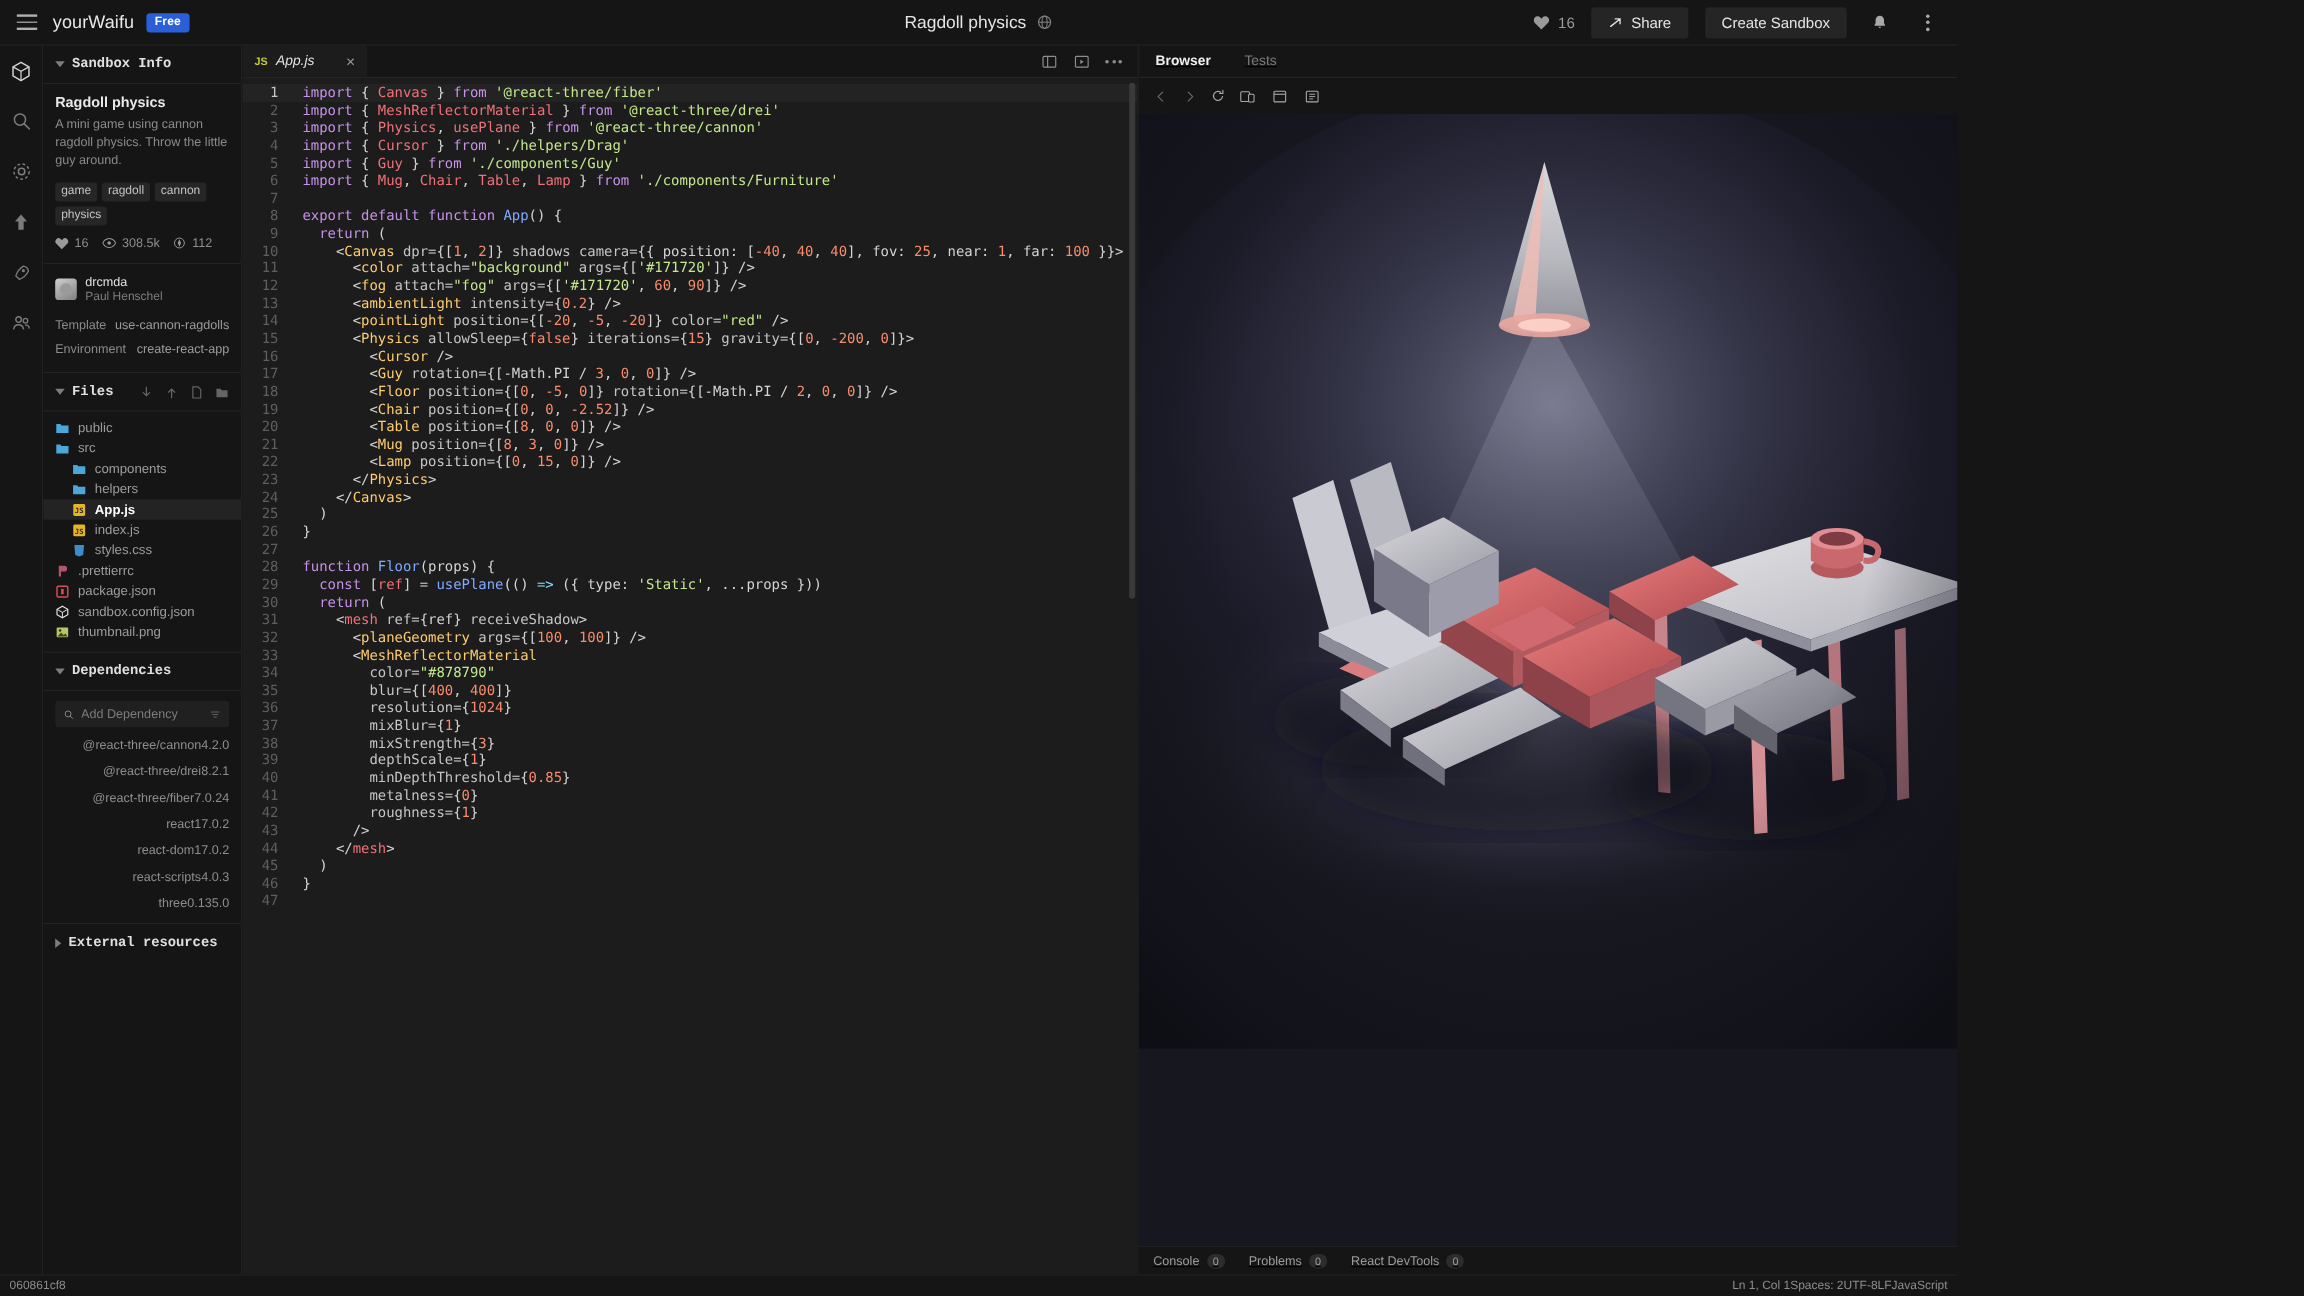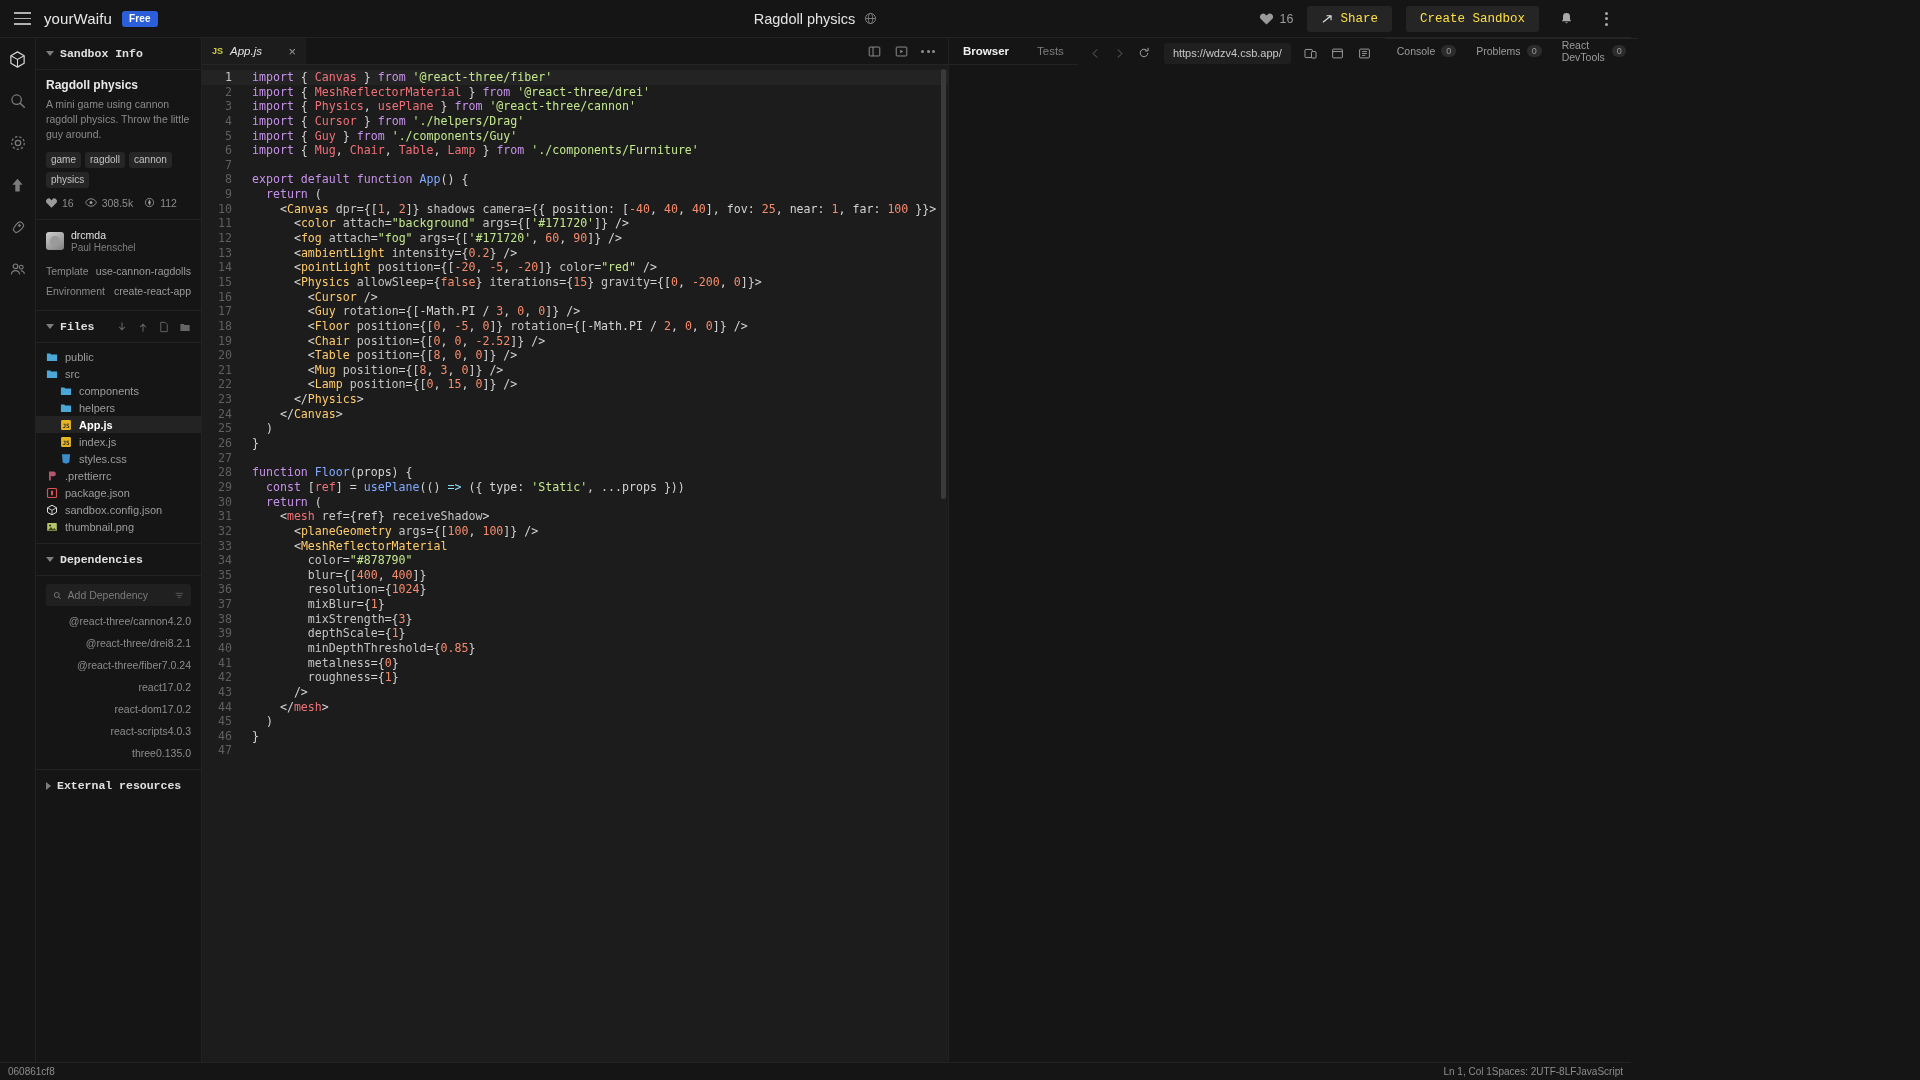--- a/index.html
+++ b/index.html
@@ -28,23 +28,23 @@
   .topbar-center {
     position: absolute; left: 0; right: 0; top: 0; bottom: 0;
     display: flex; align-items: center; justify-content: center; gap: 9px;
     pointer-events: none;
   }
   .sandbox-title { color: #e4e4e4; font-size: 14.5px; pointer-events: auto; }
   .globe-icon { width: 13px; height: 13px; opacity: .65; pointer-events: auto; }
   .topbar-right { margin-left: auto; display: flex; align-items: center; gap: 14px; padding-right: 12px; }
   .like-group { display: flex; align-items: center; gap: 7px; color: #9a9a9a; font-size: 12.5px; }
   .btn {
-    background: #252525; color: #fde047; font-size: 12.5px;
+    background: #252525; color: #e5e5e5; font-size: 12.5px;
     padding: 6px 14px; border-radius: 3px; border: none; cursor: pointer;
-    display: flex; align-items: center; gap: 7px; font-family: Liberation Mono, monospace;
+    display: flex; align-items: center; gap: 7px; font-family: Liberation Sans, sans-serif;
   }
   .icon-btn { width: 26px; height: 26px; display: flex; align-items: center; justify-content: center; cursor: pointer; opacity: .8; }
   .kebab { display:flex; flex-direction:column; gap:2.5px; align-items:center; }
   .kebab i { width:3px; height:3px; border-radius:50%; background:#cfcfcf; display:block; }
 
   
   .body { flex: 1; display: flex; min-height: 0; }
 
   
   .rail {
@@ -149,21 +149,21 @@
   .t  { color: #ffcb6b; }  
   .v  { color: #f07178; }  
   .a  { color: #c5c5c5; }  
   .n  { color: #f78c6c; }  
   .b  { color: #82aaff; }  
   .p  { color: #89ddff; }  
   .g  { color: #d4d4d4; }
   .scroll-v { position:absolute; right:2px; top:4px; width:5px; height:430px; background:#3a3a3a; border-radius:3px; }
 
   
-  .preview-col { width: 683px; flex: 0 0 683px; background: #151515; display: flex; flex-direction: row; border-left: 1px solid #222; }
+  .preview-col { width: 683px; flex: 0 0 683px; background: #151515; display: flex; flex-direction: column; border-left: 1px solid #222; text-decoration: underline; }
   .pv-tabs { height: 27px; flex: 0 0 27px; display: flex; align-items: center; gap: 0; border-bottom: 1px solid #242424; }
   .pv-tab { padding: 0 14px; height: 27px; display: flex; align-items: center; font-size: 11.5px; color: #7c7c7c; cursor: pointer; }
   .pv-tab.active { color: #f0f0f0; font-weight: bold; }
   .url-bar { height: 30px; flex: 0 0 30px; display: flex; align-items: center; gap: 4px; padding: 0 8px; }
   .nav-ic { width: 20px; height: 20px; display:flex; align-items:center; justify-content:center; opacity:.45; cursor:pointer; }
   .nav-ic.on { opacity: .8; }
   .url-field {
     flex: 1; background: #1f1f1f; border-radius: 3px; height: 21px;
     display: flex; align-items: center; padding: 0 9px; color: #c9c9c9; font-size: 11px;
     margin: 0 6px; cursor: text;
@@ -554,21 +554,20 @@
           <svg width="11" height="11" viewBox="0 0 16 16">
               <path d="M6 2.5 11.5 8 6 13.5" fill="none" stroke="#cfcfcf" stroke-width="1.4" stroke-linecap="round"></path>
             </svg>
         </div>
         <div class="nav-ic on">
           <svg width="12" height="12" viewBox="0 0 16 16">
             <path d="M13 8a5 5 0 1 1-1.6-3.7" fill="none" stroke="#cfcfcf" stroke-width="1.3"></path>
             <path d="M13.4 1.6v3.6h-3.6" fill="none" stroke="#cfcfcf" stroke-width="1.3" stroke-linecap="round"></path>
           </svg>
         </div>
-        <div class="url-field">https://wdzv4.csb.app/</div>
         <div class="url-right">
           <div class="nav-ic on">
             <svg width="13" height="13" viewBox="0 0 16 16">
               <rect x="1.2" y="3" width="9" height="10" rx="1" fill="none" stroke="#cfcfcf" stroke-width="1.1"></rect>
               <rect x="9.2" y="5.6" width="5.6" height="8" rx="1" fill="#151515" stroke="#cfcfcf" stroke-width="1.1"></rect>
             </svg>
           </div>
           <div class="nav-ic on">
             <svg width="13" height="13" viewBox="0 0 16 16">
               <rect x="2" y="2.6" width="12" height="10.8" rx="1" fill="none" stroke="#cfcfcf" stroke-width="1.1"></rect>

